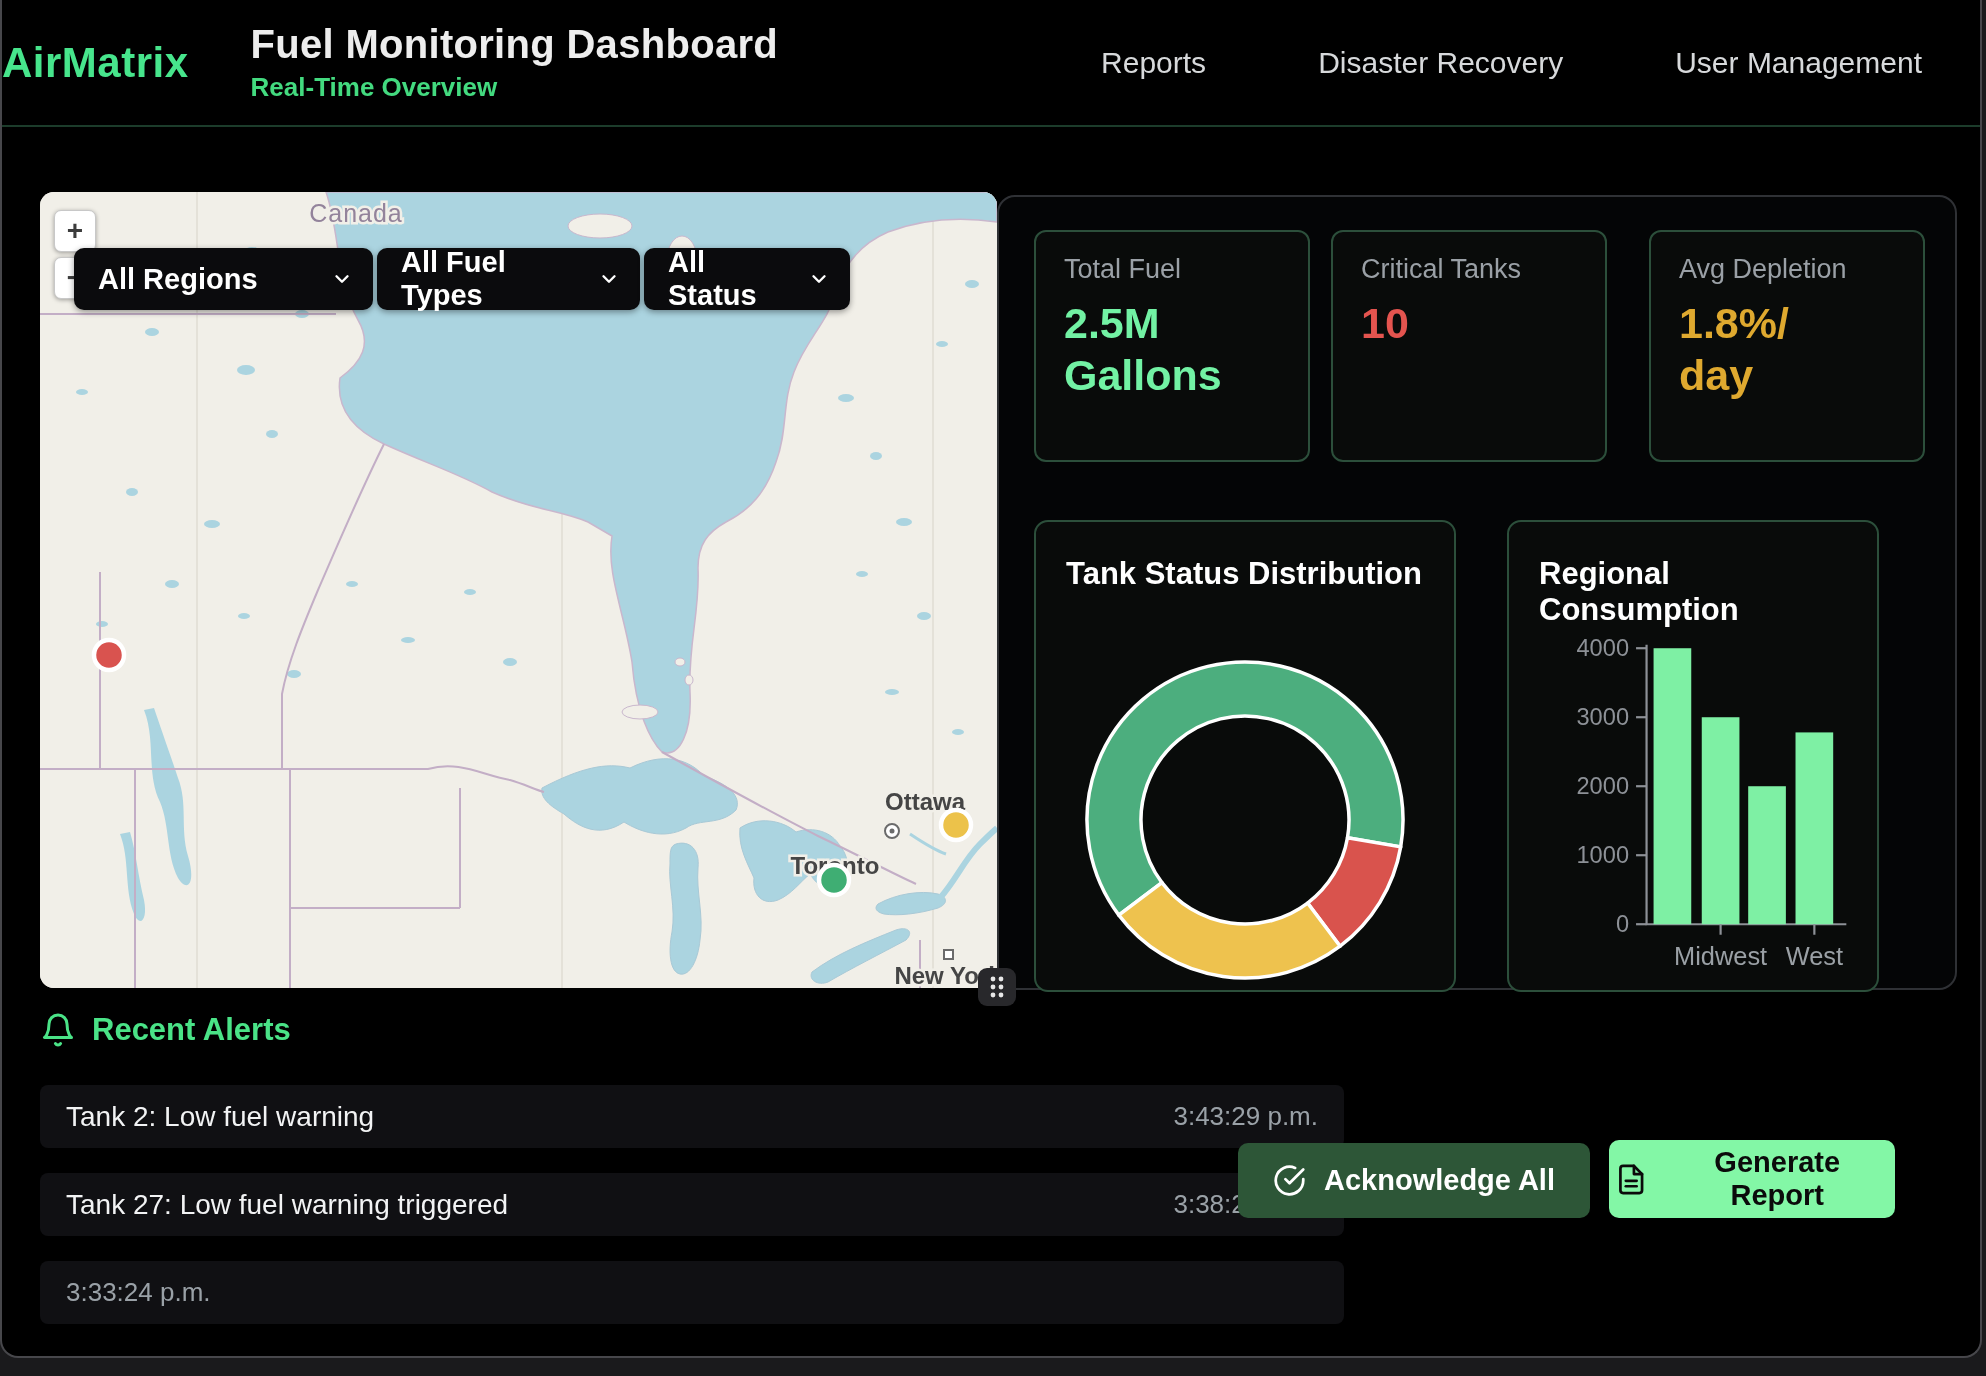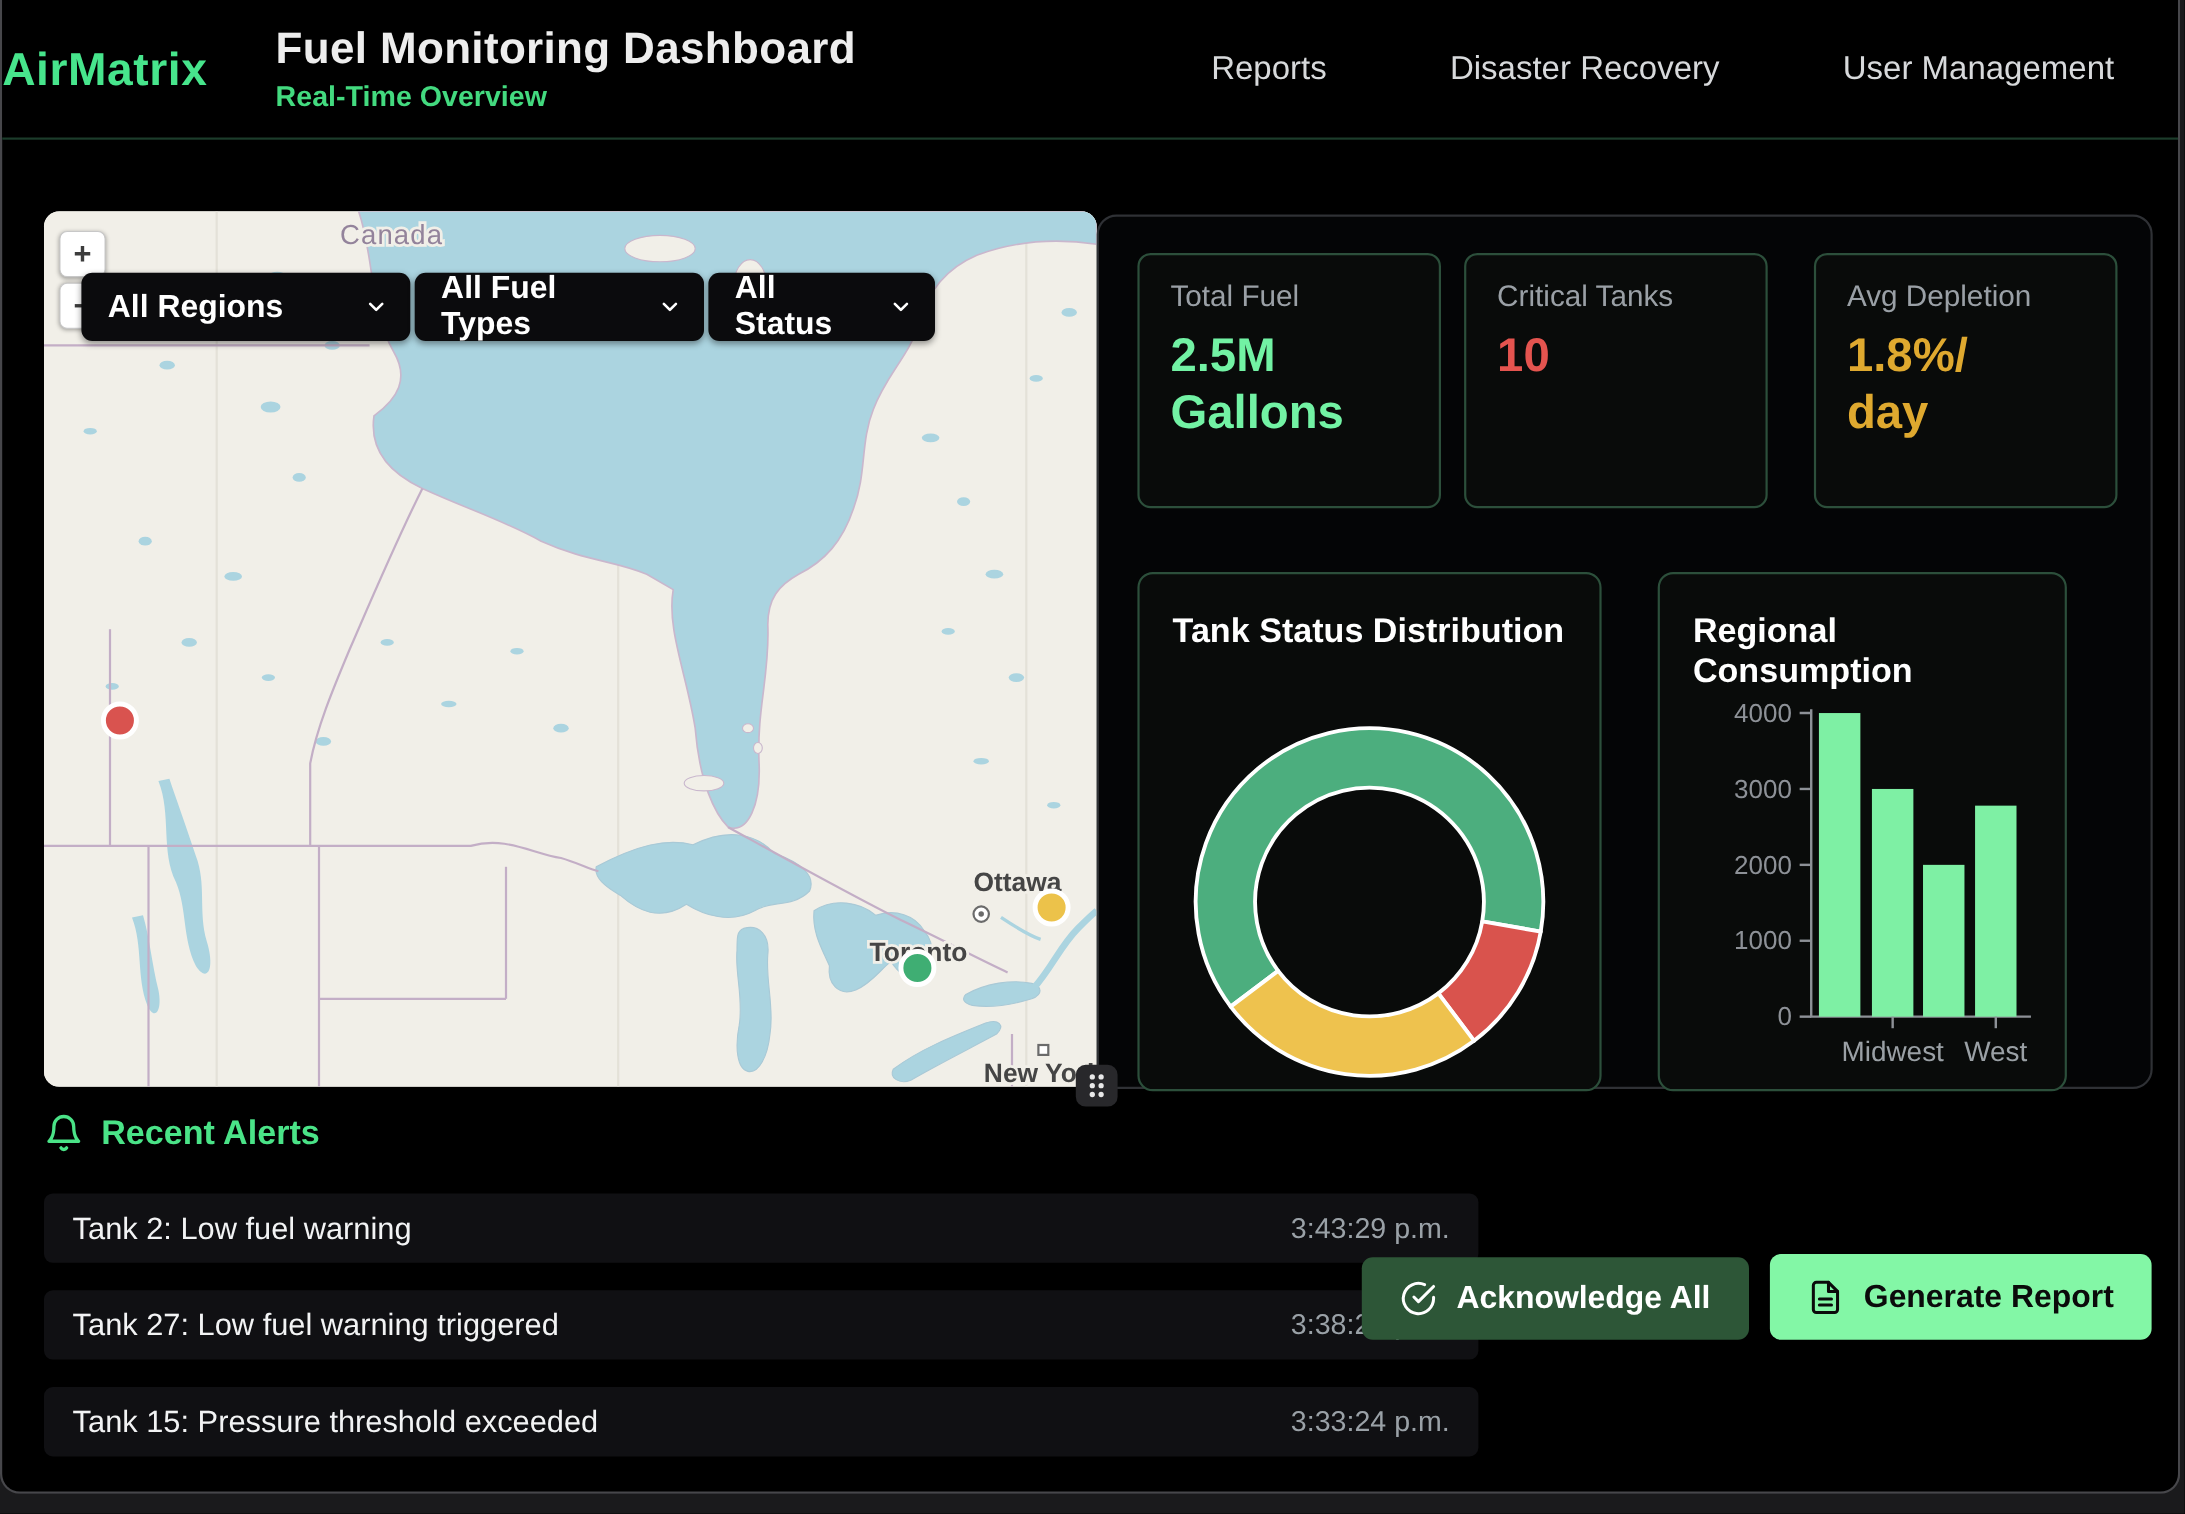--- a/index.html
+++ b/index.html
@@ -84,21 +84,21 @@
   }
   .alert-row.r1{top:1085px;} .alert-row.r2{top:1173px;} .alert-row.r3{top:1261px;}
   .alert-text{color:#f2f3f4;font-size:28px;}
   .alert-time{color:#9aa1a7;font-size:26px;}
   
   .btn{
     position:absolute;border-radius:10px;display:flex;align-items:center;justify-content:center;
     gap:18px;font-size:29px;font-weight:bold;cursor:pointer;box-sizing:border-box;
   }
   .btn-ack{left:1236px;top:1143px;width:352px;height:75px;background:#2d5637;color:#fff;}
-  .btn-gen{left:1607px;top:1140px;width:347px;height:78px;background:#83f7a6;color:#0b0b0b;}
+  .btn-gen{left:1607px;top:1140px;width:286px;height:78px;background:#83f7a6;color:#0b0b0b;}
 </style>
 </head>
 <body>
 
 <div class="frame">
 
   <header class="header">
     <div class="brand" style="color: rgb(71, 229, 140);">AirMatrix</div>
     <div class="titles">
       <h1 class="page-title">Fuel Monitoring Dashboard</h1>
@@ -321,21 +321,20 @@
 
   <div class="alert-row r1">
     <span class="alert-text">Tank 2: Low fuel warning</span>
     <span class="alert-time">3:43:29 p.m.</span>
   </div>
   <div class="alert-row r2">
     <span class="alert-text">Tank 27: Low fuel warning triggered</span>
     <span class="alert-time">3:38:24 p.m.</span>
   </div>
   <div class="alert-row r3">
-    <span class="alert-text">Tank 15: Pressure threshold exceeded</span>
     <span class="alert-time">3:33:24 p.m.</span>
   </div>
 
   <button class="btn btn-ack" style="border: none; background: rgb(45, 86, 55);">
     <svg width="33" height="33" viewBox="0 0 24 24" fill="none" stroke="#fff" stroke-width="2" stroke-linecap="round" stroke-linejoin="round">
       <path d="M22 11.08V12a10 10 0 1 1-5.93-9.14"></path>
       <polyline points="22 4 12 14.01 9 11.01"></polyline>
     </svg>
     <span>Acknowledge All</span>
   </button>

